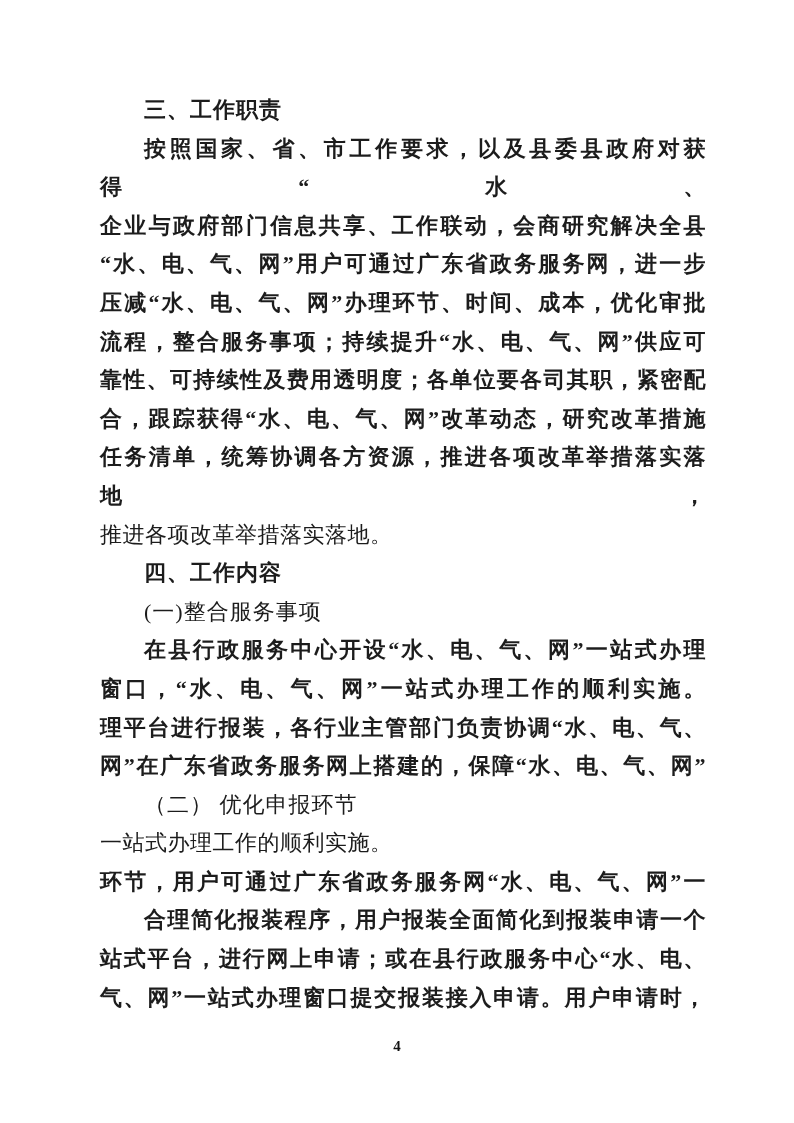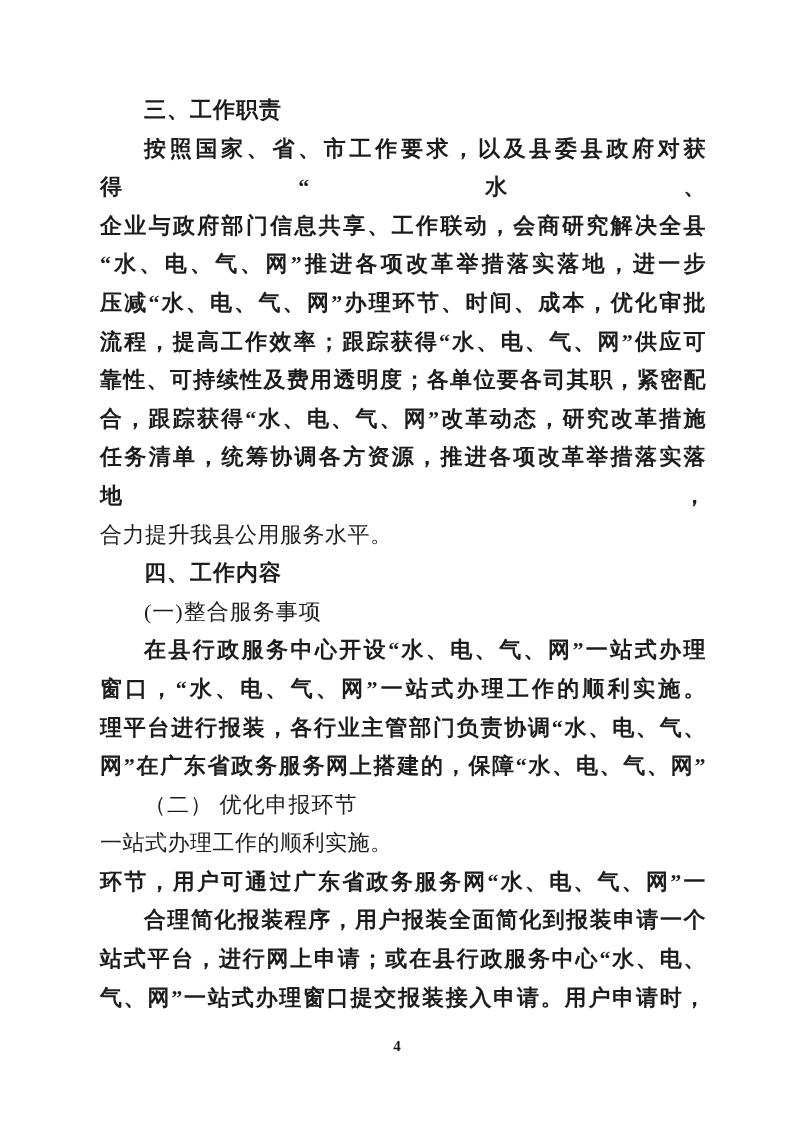--- a/index.html
+++ b/index.html
@@ -59,27 +59,27 @@
 </head>
 <body>
 
 <div class="page">
   <div class="content">
 
     <div class="line heading indent">三、工作职责</div>
 
     <div class="line just indent">按照国家、省、市工作要求，以及县委县政府对获得“水、</div>
     <div class="line just">企业与政府部门信息共享、工作联动，会商研究解决全县</div>
-    <div class="line just">“水、电、气、网”推进各项改革举措落实落地，进一步</div>
+    <div class="line just">“水、电、气、网”用户可通过广东省政务服务网，进一步</div>
     <div class="line just">压减“水、电、气、网”办理环节、时间、成本，优化审批</div>
-    <div class="line just">流程，提高工作效率；跟踪获得“水、电、气、网”供应可</div>
+    <div class="line just">流程，整合服务事项；持续提升“水、电、气、网”供应可</div>
     <div class="line just">靠性、可持续性及费用透明度；各单位要各司其职，紧密配</div>
     <div class="line just">合，跟踪获得“水、电、气、网”改革动态，研究改革措施</div>
     <div class="line just">任务清单，统筹协调各方资源，推进各项改革举措落实落地，</div>
-    <div class="line">合力提升我县公用服务水平。</div>
+    <div class="line">推进各项改革举措落实落地。</div>
 
     <div class="line heading indent">四、工作内容</div>
 
     <div class="line subheading indent">(一)整合服务事项</div>
 
     <div class="line just indent">在县行政服务中心开设“水、电、气、网”一站式办理</div>
     <div class="line just">窗口，“水、电、气、网”一站式办理工作的顺利实施。</div>
     <div class="line just">理平台进行报装，各行业主管部门负责协调“水、电、气、</div>
     <div class="line just">网”在广东省政务服务网上搭建的，保障“水、电、气、网”</div>
     <div class="line subheading indent">（二） 优化申报环节</div>

